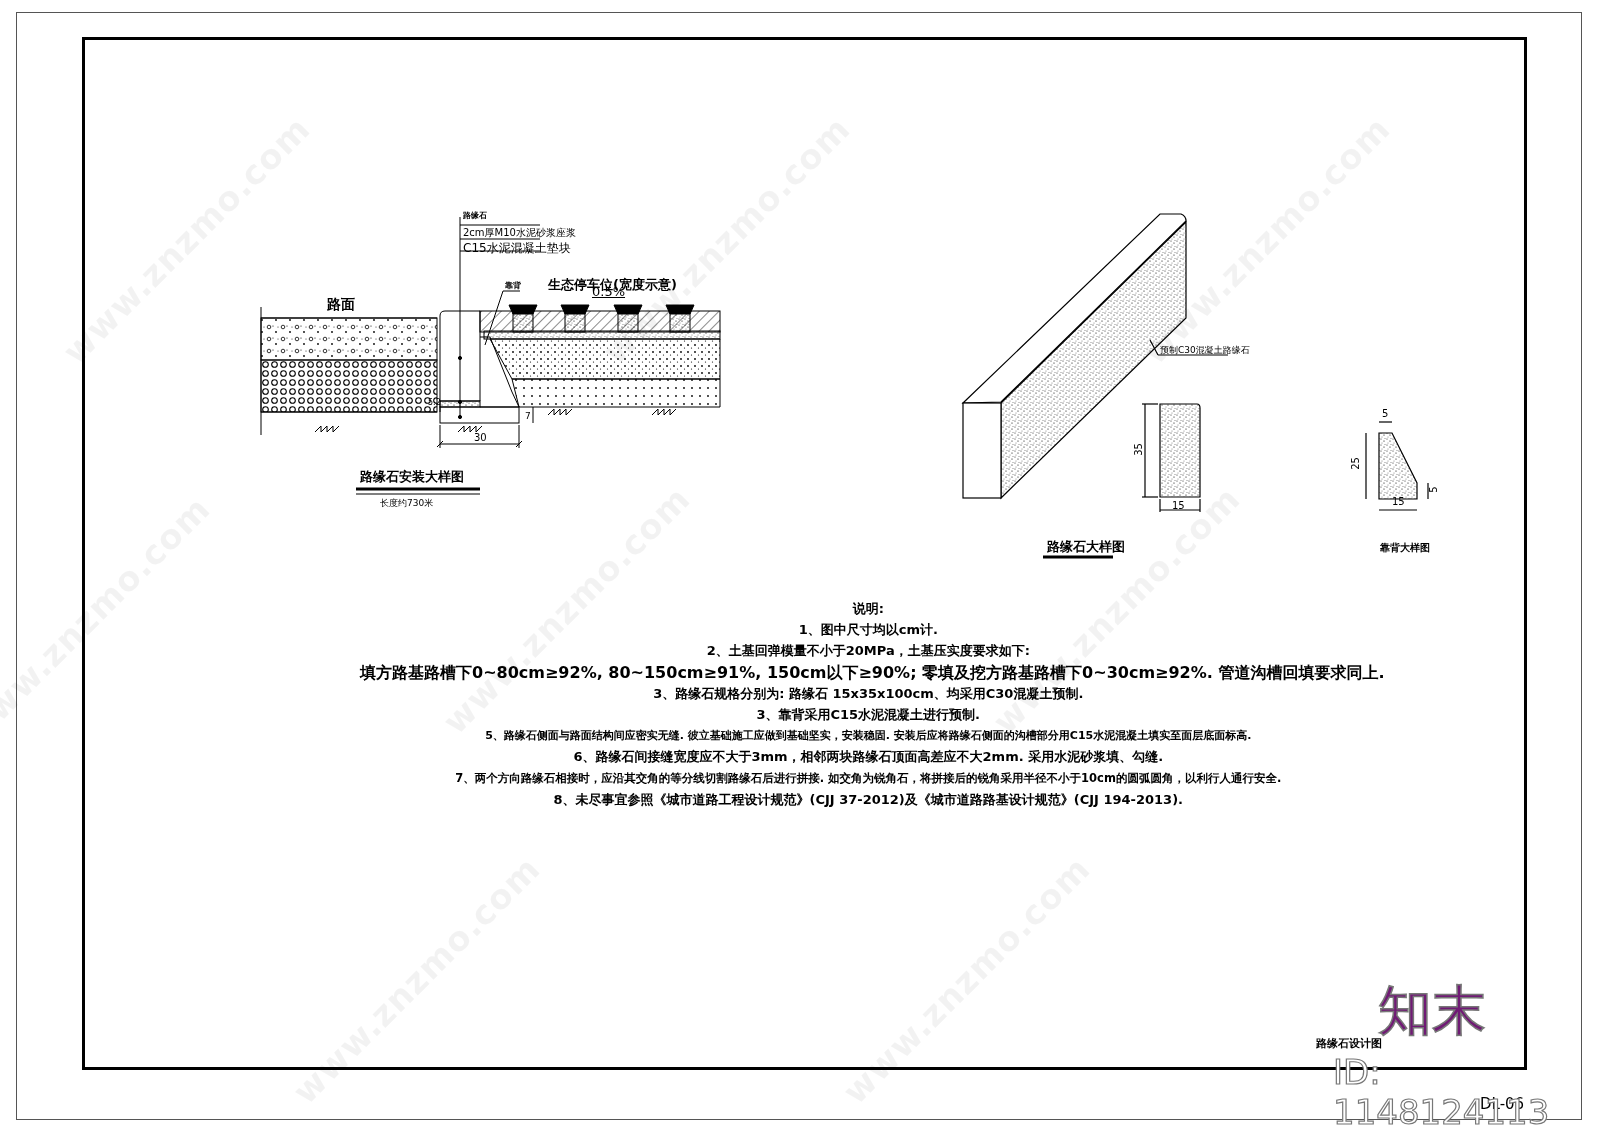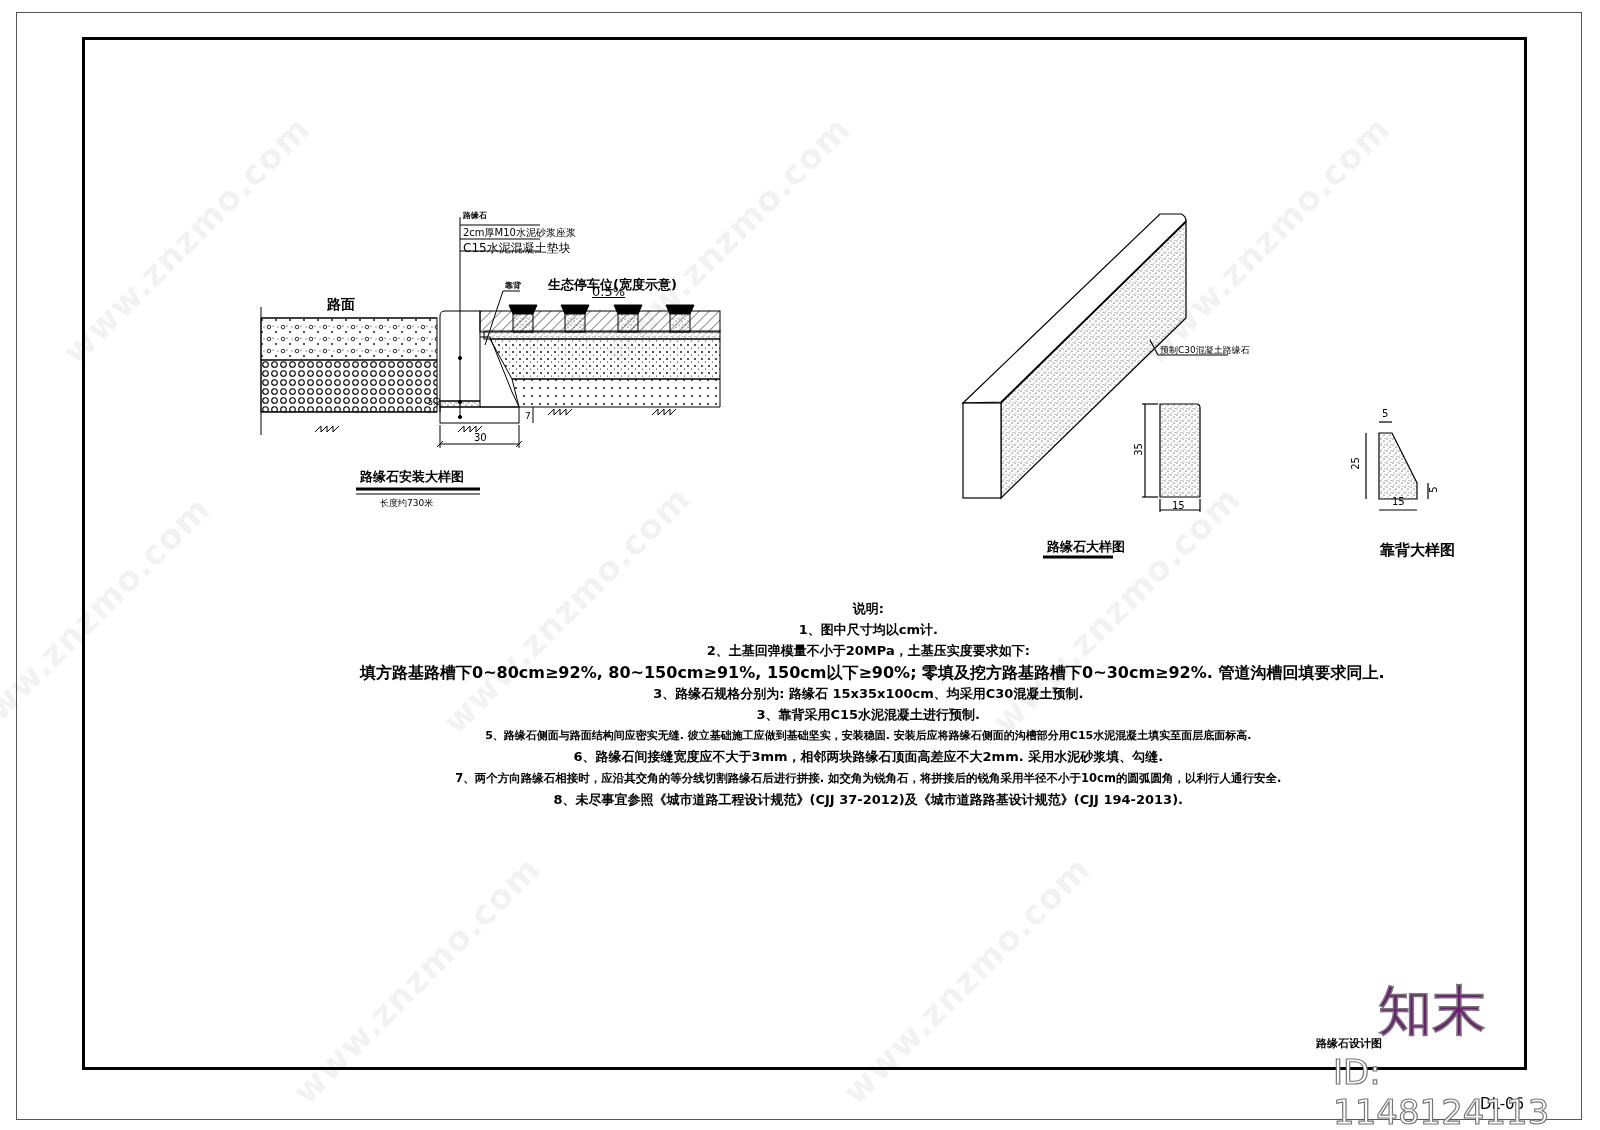--- a/index.html
+++ b/index.html
@@ -160,21 +160,21 @@
 
 <div class="lbl" style="left:1160px;top:344px;font-size:9px;">预制C30混凝土路缘石</div>
 <div class="lbl" style="left:1132px;top:444px;font-size:10px;transform:rotate(-90deg);">35</div>
 <div class="lbl" style="left:1172px;top:500px;font-size:10px;">15</div>
 <div class="lbl fig-title" style="left:1047px;top:538px;">路缘石大样图</div>
 
 <div class="lbl" style="left:1382px;top:408px;font-size:10px;">5</div>
 <div class="lbl" style="left:1349px;top:458px;font-size:10px;transform:rotate(-90deg);">25</div>
 <div class="lbl" style="left:1392px;top:496px;font-size:10px;">15</div>
 <div class="lbl" style="left:1430px;top:484px;font-size:10px;transform:rotate(-90deg);">5</div>
-<div class="lbl fig-title" style="left:1380px;top:541px;font-size:15px;font-family:Liberation Serif, serif;">靠背大样图</div>
+<div class="lbl fig-title" style="left:1380px;top:541px;font-size:10px;font-family:Liberation Serif, serif;">靠背大样图</div>
 
 <div class="notes">
   <div class="line">说明:</div>
   <div class="line">1、图中尺寸均以cm计.</div>
   <div class="line">2、土基回弹模量不小于20MPa，土基压实度要求如下:</div>
   <div class="line indent">填方路基路槽下0~80cm≥92%, 80~150cm≥91%, 150cm以下≥90%; 零填及挖方路基路槽下0~30cm≥92%. 管道沟槽回填要求同上.</div>
   <div class="line">3、路缘石规格分别为: 路缘石  15x35x100cm、均采用C30混凝土预制.</div>
   <div class="line">3、靠背采用C15水泥混凝土进行预制.</div>
   <div class="line" style="font-size:11px">5、路缘石侧面与路面结构间应密实无缝. 彼立基础施工应做到基础坚实，安装稳固. 安装后应将路缘石侧面的沟槽部分用C15水泥混凝土填实至面层底面标高.</div>
   <div class="line">6、路缘石间接缝宽度应不大于3mm，相邻两块路缘石顶面高差应不大2mm. 采用水泥砂浆填、勾缝.</div>

